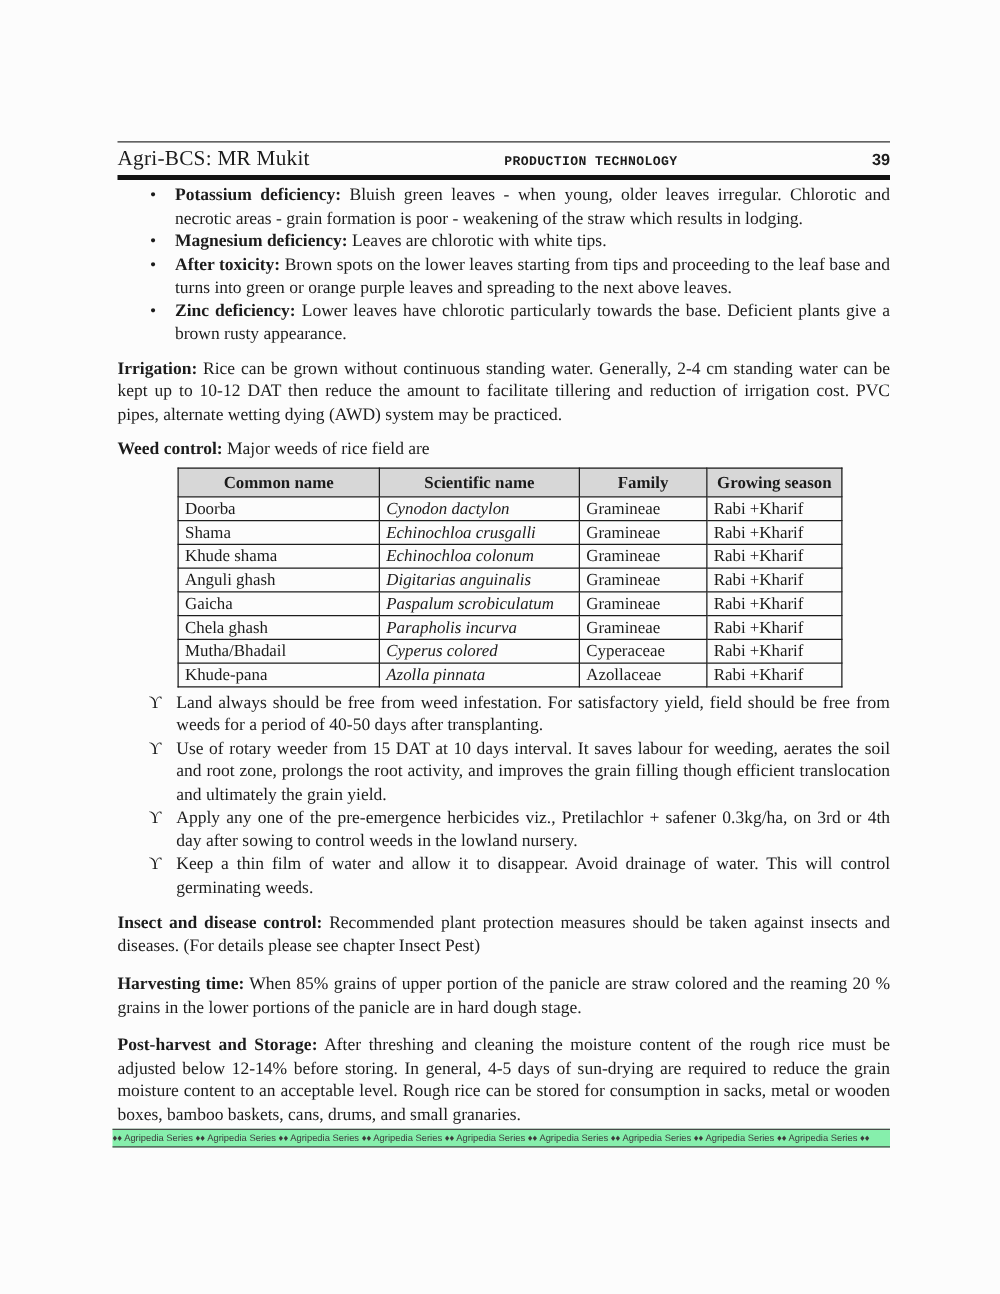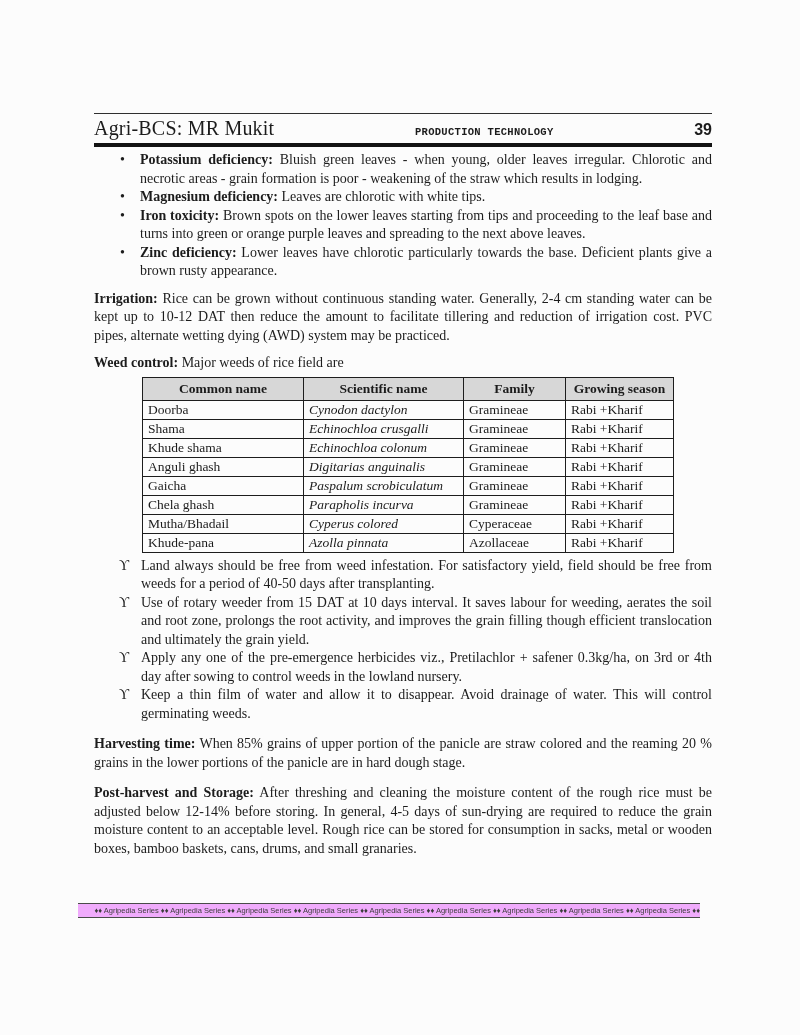--- a/index.html
+++ b/index.html
@@ -4,24 +4,24 @@
 <style>
   html,body{margin:0;padding:0;background:#ffffff;}
   .page{
     position:relative;width:800px;height:1035px;background:#fcfcfc;
     font-family:"Liberation Serif",serif;color:#1c1c1c;overflow:hidden;
   }
   .content{position:absolute;left:94px;top:113px;width:618px;}
 
   
   .page-header{display:flex;align-items:baseline;border-top:1px solid #2f2f2f;padding:3px 0 2px 0;}
-  .h-left{flex:0 0 auto;font-size:20px;letter-spacing:.2px;}
+  .h-left{flex:0 0 auto;font-size:17px;letter-spacing:.2px;}
   .h-center{flex:1 1 auto;text-align:center;font-family:Liberation Mono, monospace;
             font-size:10.5px;font-weight:600;letter-spacing:.3px;}
-  .h-right{flex:0 0 auto;font-family:"Liberation Sans",sans-serif;font-weight:bold;font-size:16px;}
+  .h-right{flex:0 0 auto;font-family:"Liberation Sans",sans-serif;font-weight:bold;font-size:13px;}
   .thick-rule{height:4px;background:#131313;margin-top:1px;}
 
   
   .para{margin:9px 0 0 0;font-size:14px;line-height:18.5px;text-align:justify;}
   .para b, .li-text b{font-weight:bold;}
 
   
   .dot-list{list-style:none;margin:4px 0 0 0;padding:0;}
   .dot-list li{display:flex;}
   .dot-list .marker{flex:0 0 20px;margin-left:26px;font-size:14px;line-height:18.5px;}
@@ -43,23 +43,23 @@
   .col-season{width:97px;}
   .sci{font-style:italic;}
 
   
   .mt-insect{margin-top:10px;}
   .mt-harvest{margin-top:12px;}
   .mt-post{margin-top:12px;}
 
   
   .page-footer{
-    position:absolute;left:78px;top:903px;width:622px;background:#f0abfc;
+    position:absolute;left:90px;top:903px;width:622px;background:#86efac;
     border-top:1px solid #4a4a4a;border-bottom:1px solid #4a4a4a;
-    padding:2px 0 2px 0;text-align:right;font-family:"Liberation Sans",sans-serif;
+    padding:2px 0 2px 0;text-align:left;font-family:"Liberation Sans",sans-serif;
     font-size:7.5px;color:#3c3c3c;white-space:nowrap;overflow:hidden;
   }
 </style>
 </head>
 <body>
 
 <div class="page">
   <div class="content">
 
     <div class="page-header">
@@ -73,21 +73,21 @@
       <li>
         <span class="marker">•</span>
         <div class="li-text"><b>Potassium deficiency:</b><span> Bluish green leaves - when young, older leaves irregular.  Chlorotic and necrotic areas - grain formation is poor - weakening of the straw which results in lodging.</span></div>
       </li>
       <li>
         <span class="marker">•</span>
         <div class="li-text"><b>Magnesium deficiency:</b><span> Leaves are chlorotic with white tips.</span></div>
       </li>
       <li>
         <span class="marker">•</span>
-        <div class="li-text"><b>Iron toxicity:</b><span> Brown spots on the lower leaves starting from tips and proceeding to the leaf base and turns into green or orange purple leaves and spreading to the next above leaves.</span></div>
+        <div class="li-text"><b>After toxicity:</b><span> Brown spots on the lower leaves starting from tips and proceeding to the leaf base and turns into green or orange purple leaves and spreading to the next above leaves.</span></div>
       </li>
       <li>
         <span class="marker">•</span>
         <div class="li-text"><b>Zinc deficiency:</b><span> Lower leaves have chlorotic particularly towards the base. Deficient plants give a brown rusty appearance.</span></div>
       </li>
     </ul>
 
     <p class="para"><b>Irrigation:</b><span> Rice can be grown without continuous standing water. Generally, 2-4 cm standing water can be kept up to 10-12 DAT then reduce the amount to facilitate tillering and reduction of irrigation cost. PVC pipes, alternate wetting dying (AWD) system may be practiced.</span></p>
 
     <p class="para"><b>Weed control:</b><span> Major weeds of rice field are</span></p>
@@ -165,20 +165,21 @@
       <li>
         <span class="marker">ϒ</span>
         <div class="li-text">Apply any one of the pre-emergence herbicides viz., Pretilachlor + safener 0.3kg/ha, on 3rd or 4th day after sowing to control weeds in the lowland nursery.</div>
       </li>
       <li>
         <span class="marker">ϒ</span>
         <div class="li-text">Keep a thin film of water and allow it to disappear.  Avoid drainage of water.  This will control germinating weeds.</div>
       </li>
     </ul>
 
+    <p class="para mt-insect"><b>Insect and disease control:</b><span> Recommended plant protection measures should be taken against insects and diseases. (For details please see chapter Insect Pest)</span></p>
 
     <p class="para mt-harvest"><b>Harvesting time:</b><span> When 85% grains of upper portion of the panicle are straw colored and the reaming 20 % grains in the lower portions of the panicle are in hard dough stage.</span></p>
 
     <p class="para mt-post"><b>Post-harvest and Storage:</b><span> After threshing and cleaning the moisture content of the rough rice must be adjusted below 12-14% before storing. In general, 4-5 days of sun-drying are required to reduce the grain moisture content to an acceptable level. Rough rice can be stored for consumption in sacks, metal or wooden boxes, bamboo baskets, cans, drums, and small granaries.</span></p>
 
   </div>
 
   <div class="page-footer">♦♦ Agripedia Series ♦♦ Agripedia Series ♦♦ Agripedia Series ♦♦ Agripedia Series ♦♦ Agripedia Series ♦♦ Agripedia Series ♦♦ Agripedia Series ♦♦ Agripedia Series ♦♦ Agripedia Series ♦♦</div>
 </div>
 

